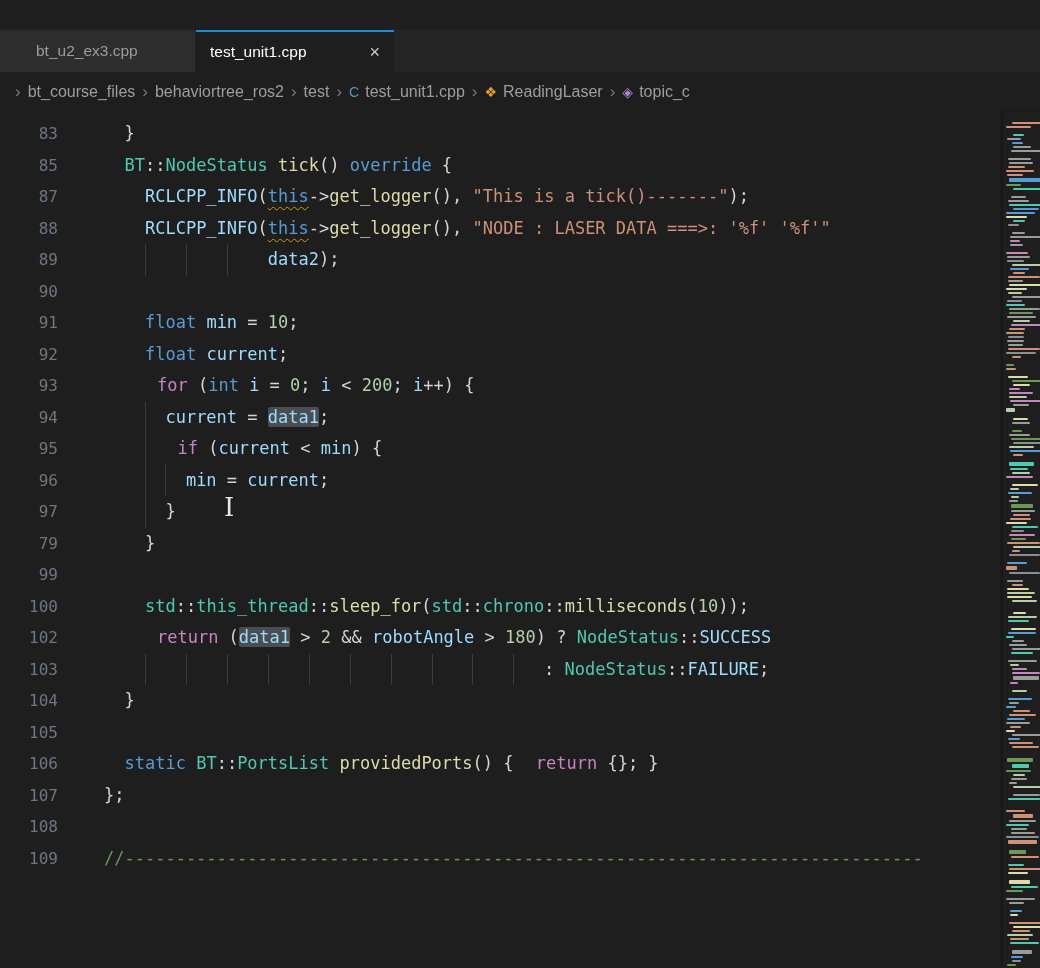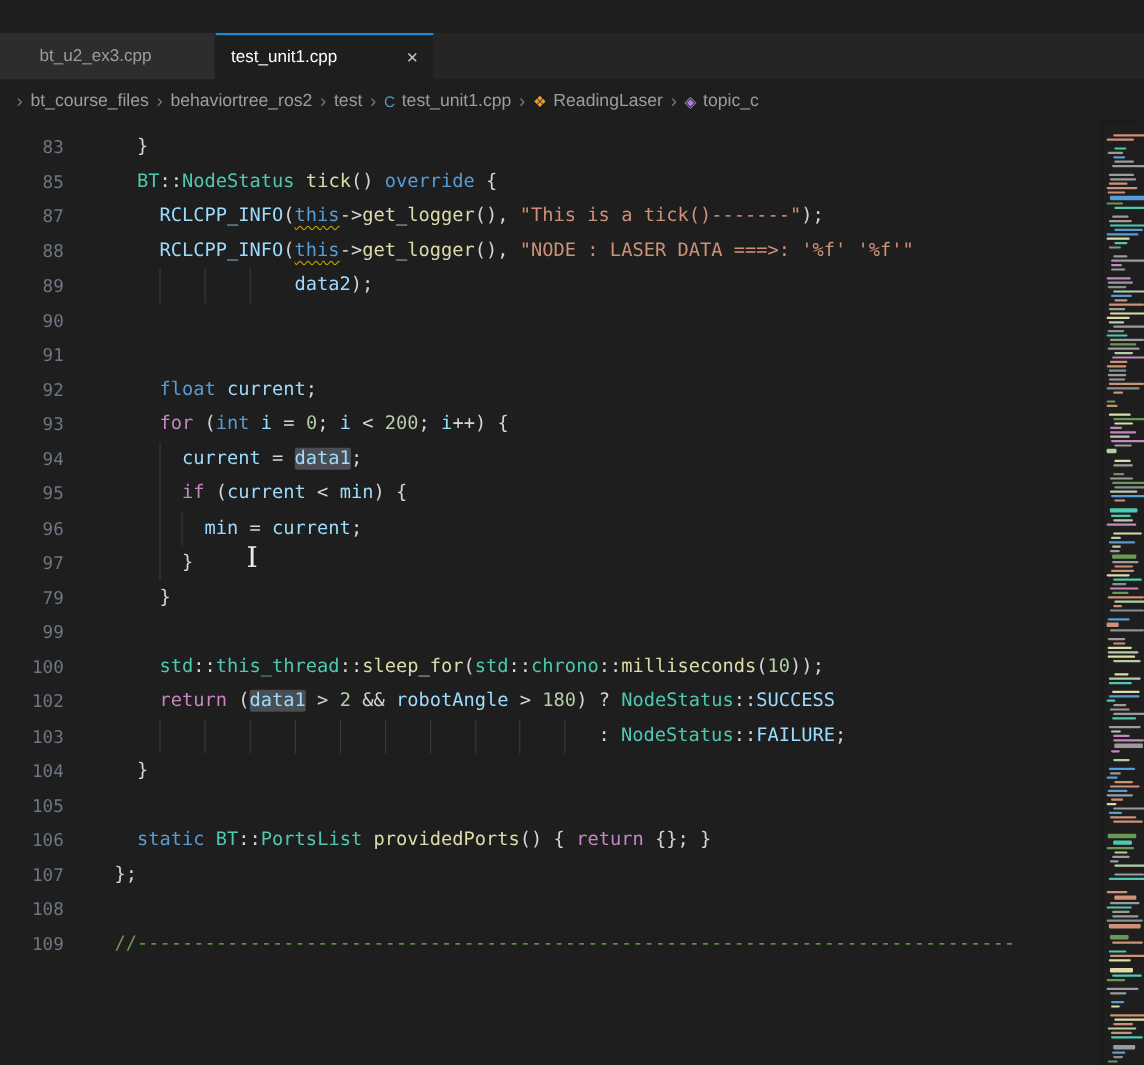--- a/index.html
+++ b/index.html
@@ -21,21 +21,21 @@
   .tab-close{margin-left:10px;font-size:18px;color:#cccccc;line-height:1;}
   .breadcrumbs{height:40px;display:flex;align-items:center;background:var(--editor_bg);color:var(--breadcrumb_fg);font-size:16px;padding-left:8px;white-space:nowrap;overflow:hidden;}
   .bc-sep{color:#7a7a7a;margin:0 7px;font-size:17px;flex:none;}
   .bc-item{display:inline-flex;align-items:center;gap:6px;flex:none;}
   .bc-icon{font-size:14px;line-height:1;}
   .editor{position:absolute;top:112px;left:0;right:0;bottom:0;padding-top:6px;background:var(--editor_bg);}
   .row{display:flex;height:31.5px;line-height:31.5px;white-space:pre;}
   .ln{width:58px;flex:none;text-align:right;color:var(--lineno);font-family:"DejaVu Sans Mono",monospace;font-size:16px;line-height:31.5px;}
   .content{margin-left:46px;position:relative;font-family:"DejaVu Sans Mono",monospace;font-size:17px;line-height:31.5px;}
   .guide{position:absolute;top:0;bottom:0;width:1px;background:var(--guide);}
-  .tk-kw{color:var(--kw);} .tk-type{color:var(--type);} .tk-cls{color:var(--cls);}
+  .tk-kw{color:var(--kw);margin-left:12px;} .tk-type{color:var(--type);} .tk-cls{color:var(--cls);}
   .tk-fn{color:var(--fn);} .tk-str{color:var(--str);} .tk-num{color:var(--num);}
   .tk-var{color:var(--var);} .tk-txt{color:var(--txt);} .tk-cmt{color:var(--cmt);}
   .hl{background:var(--highlight);border-radius:2px;}
   .sq{text-decoration:underline;text-decoration-style:wavy;text-decoration-color:var(--squiggle);text-decoration-thickness:1px;text-underline-offset:4px;}
   .minimap{position:absolute;top:0;right:0;bottom:0;width:37px;background:var(--editor_bg);padding-top:4px;z-index:4;box-shadow:-2px 0 3px rgba(0,0,0,0.25);}
   .mm-line{height:2px;margin:2px 0 0 3px;border-radius:1px;}
   .ibeam{position:absolute;left:224px;top:380px;font-family:"DejaVu Serif",serif;font-size:26px;color:#e8e8e8;text-shadow:0 0 2px rgba(0,0,0,0.85);z-index:5;pointer-events:none;}
 </style>
 </head>
 <body>
@@ -77,21 +77,21 @@
 </div>
 
 <div class="editor">
   <div class="code">
       <div class="row"><span class="ln">83</span><span class="content">  <span class="tk-txt">}</span></span></div>
       <div class="row"><span class="ln">85</span><span class="content">  <span class="tk-cls">BT</span><span class="tk-txt">::</span><span class="tk-cls">NodeStatus</span><span class="tk-txt"> </span><span class="tk-fn">tick</span><span class="tk-txt">() </span><span class="tk-type">override</span><span class="tk-txt"> {</span></span></div>
       <div class="row"><span class="ln">87</span><span class="content">    <span class="tk-var">RCLCPP_INFO</span><span class="tk-txt">(</span><span class="tk-type sq">this</span><span class="tk-txt">-&gt;</span><span class="tk-fn">get_logger</span><span class="tk-txt">(), </span><span class="tk-str">"This is a tick()-------"</span><span class="tk-txt">);</span></span></div>
       <div class="row"><span class="ln">88</span><span class="content">    <span class="tk-var">RCLCPP_INFO</span><span class="tk-txt">(</span><span class="tk-type sq">this</span><span class="tk-txt">-&gt;</span><span class="tk-fn">get_logger</span><span class="tk-txt">(), </span><span class="tk-str">"NODE : LASER DATA ===&gt;: '%f' '%f'"</span></span></div>
       <div class="row"><span class="ln">89</span><span class="content"><i class="guide" style="left: 4ch;"></i><i class="guide" style="left: 8ch;"></i><i class="guide" style="left: 12ch;"></i>                <span class="tk-var">data2</span><span class="tk-txt">);</span></span></div>
       <div class="row"><span class="ln">90</span><span class="content"></span></div>
-      <div class="row"><span class="ln">91</span></div>
+      <div class="row"><span class="ln">91</span><span class="content">    <span class="tk-type">float</span><span class="tk-txt"> </span><span class="tk-var">min</span><span class="tk-txt"> = </span><span class="tk-num">10</span><span class="tk-txt">;</span></span></div>
       <div class="row"><span class="ln">92</span><span class="content">    <span class="tk-type">float</span><span class="tk-txt"> </span><span class="tk-var">current</span><span class="tk-txt">;</span></span></div>
       <div class="row"><span class="ln">93</span><span class="content">    <span class="tk-kw">for</span><span class="tk-txt"> (</span><span class="tk-type">int</span><span class="tk-txt"> </span><span class="tk-var">i</span><span class="tk-txt"> = </span><span class="tk-num">0</span><span class="tk-txt">; </span><span class="tk-var">i</span><span class="tk-txt"> &lt; </span><span class="tk-num">200</span><span class="tk-txt">; </span><span class="tk-var">i</span><span class="tk-txt">++) {</span></span></div>
       <div class="row"><span class="ln">94</span><span class="content"><i class="guide" style="left: 4ch;"></i>      <span class="tk-var">current</span><span class="tk-txt"> = </span><span class="tk-var hl">data1</span><span class="tk-txt">;</span></span></div>
       <div class="row"><span class="ln">95</span><span class="content"><i class="guide" style="left: 4ch;"></i>      <span class="tk-kw">if</span><span class="tk-txt"> (</span><span class="tk-var">current</span><span class="tk-txt"> &lt; </span><span class="tk-var">min</span><span class="tk-txt">) {</span></span></div>
       <div class="row"><span class="ln">96</span><span class="content"><i class="guide" style="left: 4ch;"></i><i class="guide" style="left: 6ch;"></i>        <span class="tk-var">min</span><span class="tk-txt"> = </span><span class="tk-var">current</span><span class="tk-txt">;</span></span></div>
       <div class="row"><span class="ln">97</span><span class="content"><i class="guide" style="left: 4ch;"></i>      <span class="tk-txt">}</span></span></div>
       <div class="row"><span class="ln">79</span><span class="content">    <span class="tk-txt">}</span></span></div>
       <div class="row"><span class="ln">99</span><span class="content"></span></div>
       <div class="row"><span class="ln">100</span><span class="content">    <span class="tk-cls">std</span><span class="tk-txt">::</span><span class="tk-cls">this_thread</span><span class="tk-txt">::</span><span class="tk-fn">sleep_for</span><span class="tk-txt">(</span><span class="tk-cls">std</span><span class="tk-txt">::</span><span class="tk-cls">chrono</span><span class="tk-txt">::</span><span class="tk-fn">milliseconds</span><span class="tk-txt">(</span><span class="tk-num">10</span><span class="tk-txt">));</span></span></div>
       <div class="row"><span class="ln">102</span><span class="content">    <span class="tk-kw">return</span><span class="tk-txt"> (</span><span class="tk-var hl">data1</span><span class="tk-txt"> &gt; </span><span class="tk-num">2</span><span class="tk-txt"> &amp;&amp; </span><span class="tk-var">robotAngle</span><span class="tk-txt"> &gt; </span><span class="tk-num">180</span><span class="tk-txt">) ? </span><span class="tk-cls">NodeStatus</span><span class="tk-txt">::</span><span class="tk-var">SUCCESS</span></span></div>

